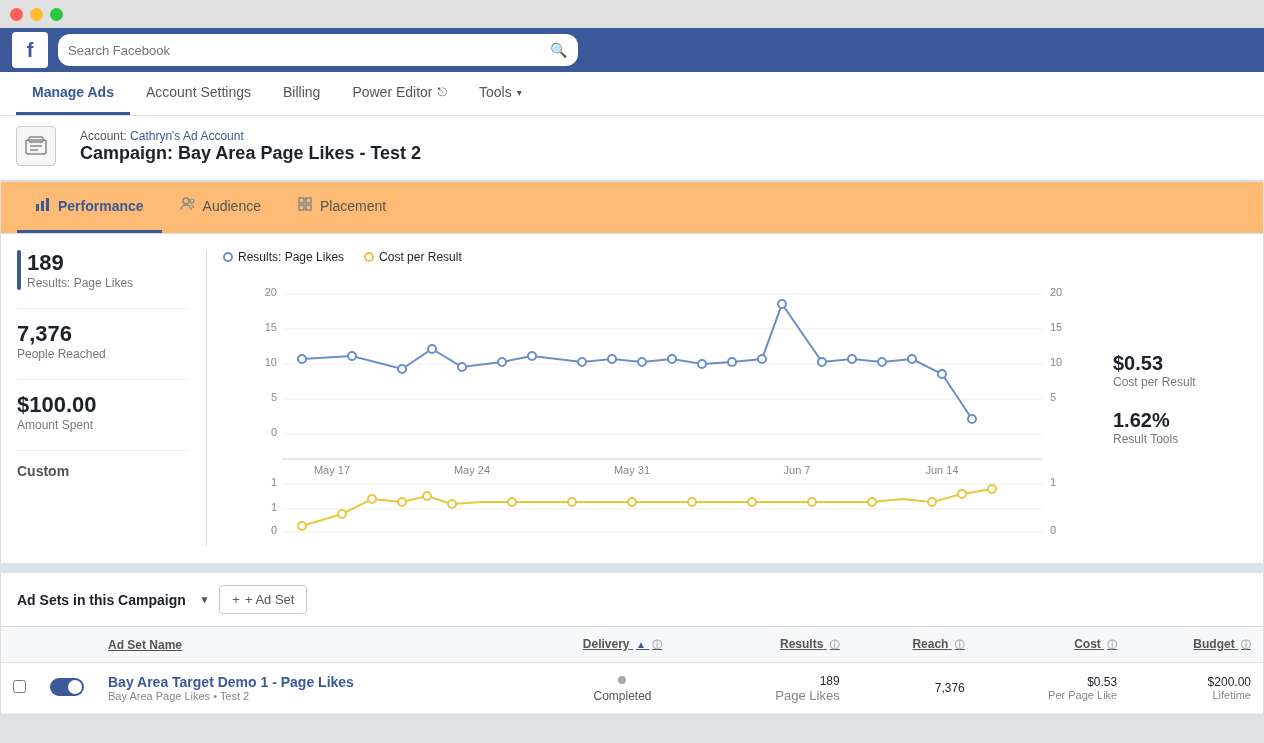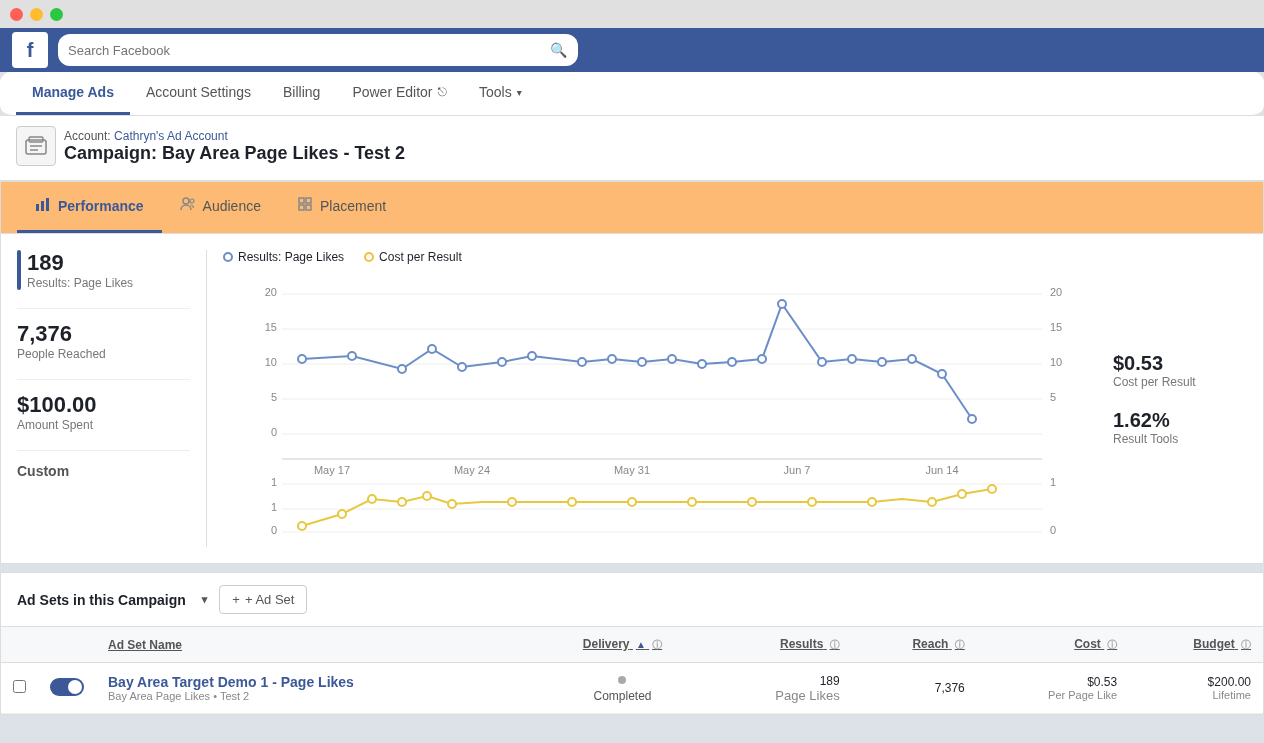--- a/index.html
+++ b/index.html
@@ -56,21 +56,20 @@
 
     
     .nav-bar {
       background: #fff;
       border-bottom: 1px solid #ddd;
       display: flex;
       align-items: center;
       padding: 0 16px;
       height: 44px;
       gap: 0;
-      border-radius: 11px;
     }
     .nav-item {
       padding: 12px 16px;
       font-size: 14px;
       color: #555;
       cursor: pointer;
       border-bottom: 3px solid transparent;
       display: flex; align-items: center; gap: 5px;
     }
     .nav-item.active {
@@ -79,21 +78,21 @@
       font-weight: 600;
     }
 
     
     .breadcrumb-area {
       background: #fff;
       padding: 10px 16px 14px 16px;
       border-bottom: 1px solid #ddd;
       display: flex;
       align-items: center;
-      gap: 8px;
+      gap: 24px;
     }
     .breadcrumb-icon {
       width: 40px; height: 40px;
       border: 1px solid #ccc;
       border-radius: 4px;
       display: flex; align-items: center; justify-content: center;
       background: #f5f5f5;
       font-size: 18px; color: #555;
     }
     .breadcrumb-text { flex: 1; }

